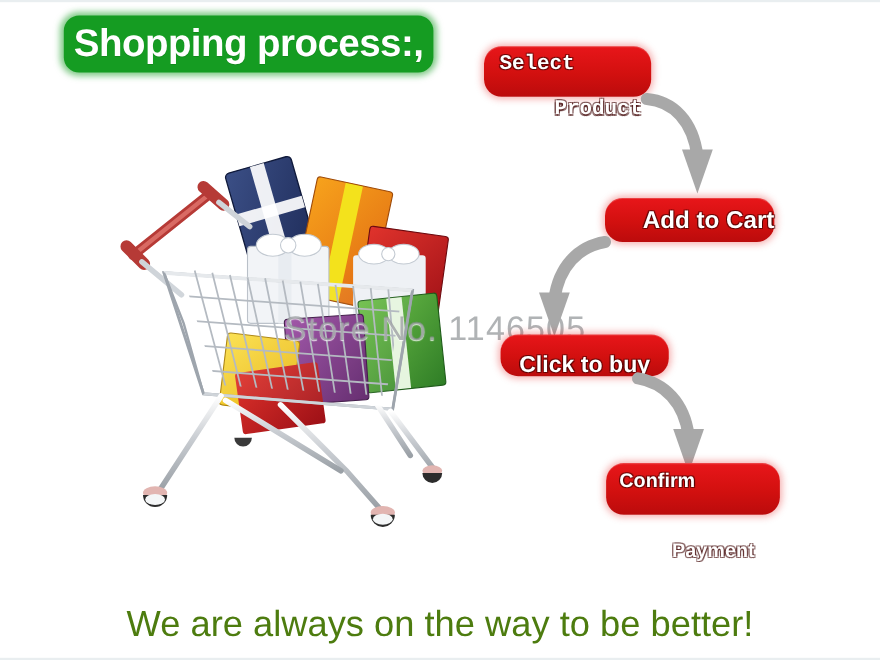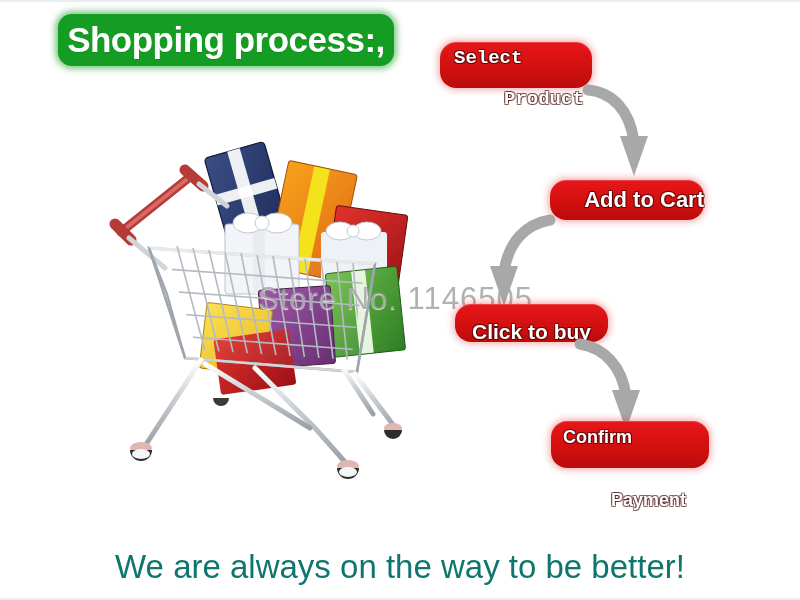--- a/index.html
+++ b/index.html
@@ -180,21 +180,21 @@
     pointer-events: none;
   }
 
   
   #slogan {
     position: absolute;
     left: 0;
     width: 800px;
     top: 548px;
     text-align: center;
-    color: #0f766e;
+    color: #4d7c0f;
     font-size: 33px;
     font-weight: 500;
     letter-spacing: 0px;
     white-space: nowrap;
   }
 </style>
 </head>
 <body>
 
 <div id="stage">

